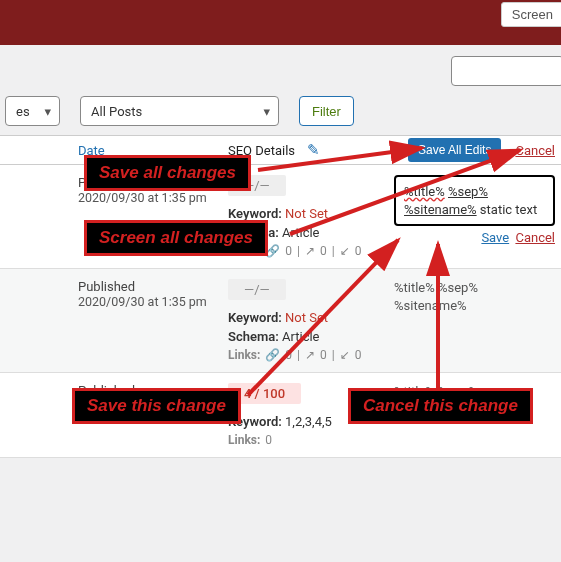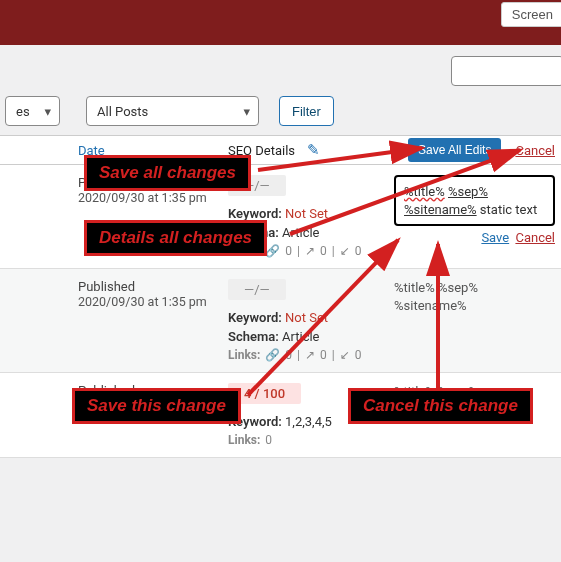--- a/index.html
+++ b/index.html
@@ -27,24 +27,24 @@
   .filter-row {
     position:absolute; top:91px; left:0; right:0; height:40px;
     display:flex; align-items:center; gap:20px; padding-left:8px;
   }
   .sel {
     height:30px; border:1px solid #888; border-radius:4px; background:#fff;
     padding:0 26px 0 10px; font-size:13px; color:#333; position:relative;
     display:flex; align-items:center;
   }
   .sel.narrow { width:55px; margin-left:-3px;}
-  .sel.wide { width:173px; margin-left:6px;}
+  .sel.wide { width:199px; }
   .sel::after { content:"▾"; position:absolute; right:8px; color:#555; }
   .filter-btn {
-    height:30px; border:1px solid #2271b1; color:#0c4a6e; background:#fff;
+    height:30px; border:1px solid #2271b1; color:#4d7c0f; background:#fff;
     border-radius:4px; padding:0 12px; font-size:13px;
   }
   .colhead {
     position:absolute; top:135px; left:0; right:0; height:30px;
     border-top:1px solid #ccc; border-bottom:1px solid #ccc;
     display:flex; align-items:center; background:#fff;
   }
   .colhead .dcol { width:228px; padding-left:78px; }
   .colhead .dcol a { color:#2271b1; text-decoration:none; }
   .colhead .scol { flex:1; color:#222; display:flex; align-items:center; gap:6px;}
@@ -192,21 +192,21 @@
     <div class="titlecol">
       <div class="title-static">
         <span>%title%</span> <span>%sep%</span><br>
         <span>%sitename%</span>
       </div>
     </div>
   </div>
 </div>
 
 <div class="ann" style="top:155px; left:84px;">Save all changes</div>
-<div class="ann" style="top:220px; left:84px;">Details all changes</div>
+<div class="ann" style="top:220px; left:84px;">Screen all changes</div>
 <div class="ann" style="top:388px; left:72px;">Save this change</div>
 <div class="ann" style="top:388px; left:348px;">Cancel this change</div>
 
 <svg class="overlay">
   <defs>
     <marker id="ah" markerWidth="10" markerHeight="10" refX="8" refY="3" orient="auto">
       <path d="M0,0 L9,3 L0,6 Z" fill="#d32020"></path>
     </marker>
   </defs>
 

